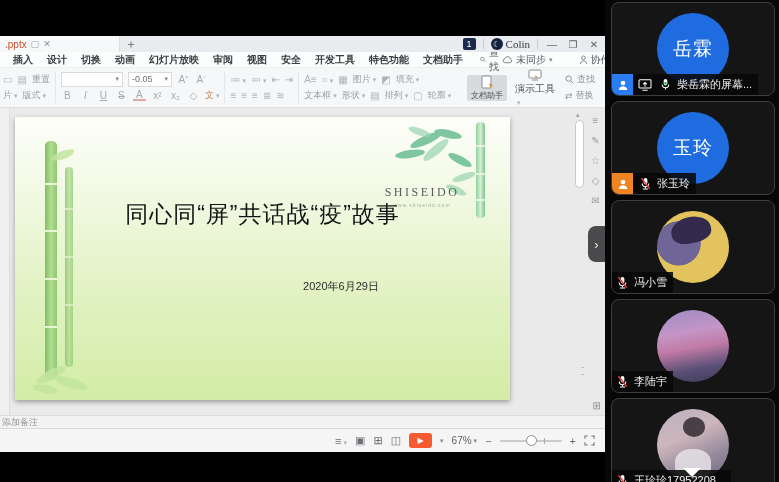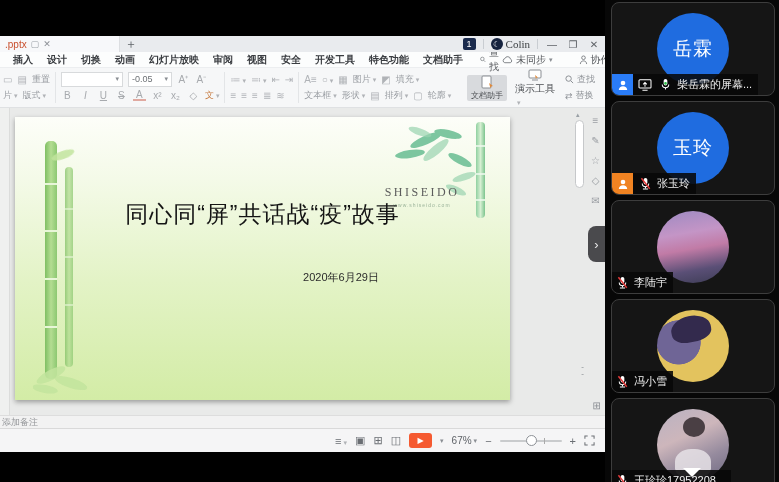--- a/index.html
+++ b/index.html
@@ -54,21 +54,21 @@
 
   
   .editarea { position:relative; height:307px; background:#e9eae9; }
   .left-strip { position:absolute; left:0; top:0; width:10px; height:100%; background:#eff0ef; border-right:1px solid #dcdddc; }
   .slide { position:absolute; left:15px; top:9px; width:495px; height:283px;
            background:linear-gradient(180deg,#fdfef9 0%,#f4fae8 22%,#e3f3c6 58%,#d3eca6 100%);
            box-shadow:0 2px 5px rgba(0,0,0,.35); }
   .slide-title { position:absolute; left:0; right:0; top:82px; text-align:center; font-size:23px; color:#141414; letter-spacing:1px; }
   .slide-sub { position:absolute; left:226px; top:150px; width:200px; text-align:center; color:#2b2b2b; }
   .slide-sub .l1 { font-size:12px; }
-  .slide-sub .l2 { font-size:11px; margin-top:3px; }
+  .slide-sub .l2 { font-size:11px; margin-top:12px; }
   .bamboo-left { position:absolute; left:18px; top:22px; }
   .logo-box { position:absolute; right:6px; top:5px; }
   .v-scroll { position:absolute; right:20px; top:4px; width:10px; height:270px; }
   .v-thumb { position:absolute; left:0; top:8px; width:9px; height:68px; background:#fff; border:1px solid #c6c8ca; border-radius:5px; }
   .v-up { position:absolute; left:1px; top:-1px; font-size:7px; color:#9aa0a6; }
   .nav-marks { position:absolute; right:21px; top:258px; display:flex; flex-direction:column; align-items:center; color:#8a8e93; font-size:8px; line-height:7px; }
   .right-strip { position:absolute; right:0; top:0; width:19px; height:100%; display:flex; flex-direction:column; align-items:center; gap:9px; padding-top:7px; color:#9a9ea3; font-size:10px; }
   .expand-tab { position:absolute; right:0; top:118px; width:17px; height:36px; background:#4a4a4d; border-radius:8px 0 0 8px; display:flex; align-items:center; justify-content:center; color:#e8e8e8; font-size:13px; }
   .grid-glyph { position:absolute; right:4px; bottom:4px; font-size:10px; color:#8a8e93; }
 
@@ -442,48 +442,48 @@
               <line x1="7" y1="10.5" x2="7" y2="12.3" stroke="#fff" stroke-width="1.1"></line>
               <line x1="4.2" y1="12.8" x2="9.8" y2="12.8" stroke="#fff" stroke-width="1.1"></line>
               <line x1="2.6" y1="1.4" x2="11.6" y2="12.6" stroke="#e23b3b" stroke-width="1.6"></line>
             </svg>
         </span>
         <span class="pname">张玉玲</span>
       </div>
     </div>
 
     <div class="tile">
+      <div class="avatar anime"></div>
+      <div class="namebar">
+        <span class="icon-cell">
+          <svg width="13" height="13" viewBox="0 0 14 14">
+              <rect x="5" y="1" width="4" height="7" rx="2" fill="#fff"></rect>
+              <path d="M3.5 7a3.5 3.5 0 0 0 7 0" fill="none" stroke="#fff" stroke-width="1.1"></path>
+              <line x1="7" y1="10.5" x2="7" y2="12.3" stroke="#fff" stroke-width="1.1"></line>
+              <line x1="4.2" y1="12.8" x2="9.8" y2="12.8" stroke="#fff" stroke-width="1.1"></line>
+              <line x1="2.6" y1="1.4" x2="11.6" y2="12.6" stroke="#e23b3b" stroke-width="1.6"></line>
+            </svg>
+        </span>
+        <span class="pname">冯小雪</span>
+      </div>
+    </div>
+
+    <div class="tile">
       <div class="avatar sunset"></div>
       <div class="namebar">
         <span class="icon-cell">
           <svg width="13" height="13" viewBox="0 0 14 14">
               <rect x="5" y="1" width="4" height="7" rx="2" fill="#fff"></rect>
               <path d="M3.5 7a3.5 3.5 0 0 0 7 0" fill="none" stroke="#fff" stroke-width="1.1"></path>
               <line x1="7" y1="10.5" x2="7" y2="12.3" stroke="#fff" stroke-width="1.1"></line>
               <line x1="4.2" y1="12.8" x2="9.8" y2="12.8" stroke="#fff" stroke-width="1.1"></line>
               <line x1="2.6" y1="1.4" x2="11.6" y2="12.6" stroke="#e23b3b" stroke-width="1.6"></line>
             </svg>
         </span>
         <span class="pname">李陆宇</span>
-      </div>
-    </div>
-
-    <div class="tile">
-      <div class="avatar anime"></div>
-      <div class="namebar">
-        <span class="icon-cell">
-          <svg width="13" height="13" viewBox="0 0 14 14">
-              <rect x="5" y="1" width="4" height="7" rx="2" fill="#fff"></rect>
-              <path d="M3.5 7a3.5 3.5 0 0 0 7 0" fill="none" stroke="#fff" stroke-width="1.1"></path>
-              <line x1="7" y1="10.5" x2="7" y2="12.3" stroke="#fff" stroke-width="1.1"></line>
-              <line x1="4.2" y1="12.8" x2="9.8" y2="12.8" stroke="#fff" stroke-width="1.1"></line>
-              <line x1="2.6" y1="1.4" x2="11.6" y2="12.6" stroke="#e23b3b" stroke-width="1.6"></line>
-            </svg>
-        </span>
-        <span class="pname">冯小雪</span>
       </div>
     </div>
 
     <div class="tile">
       <div class="avatar girl"></div>
       <div class="namebar">
         <span class="icon-cell">
           <svg width="13" height="13" viewBox="0 0 14 14">
               <rect x="5" y="1" width="4" height="7" rx="2" fill="#fff"></rect>
               <path d="M3.5 7a3.5 3.5 0 0 0 7 0" fill="none" stroke="#fff" stroke-width="1.1"></path>

